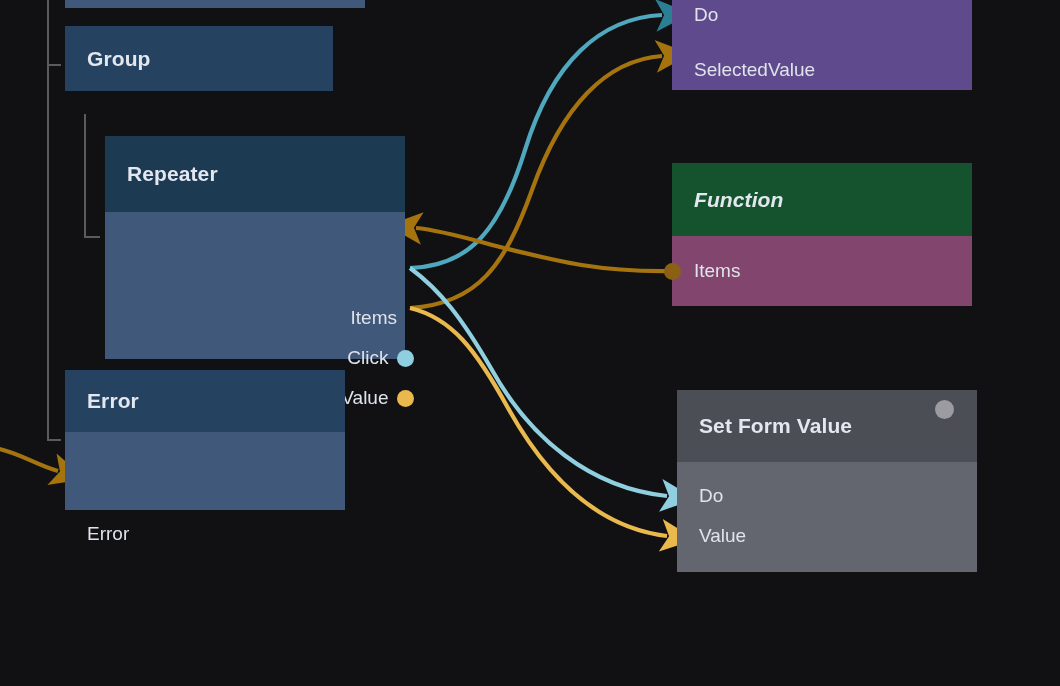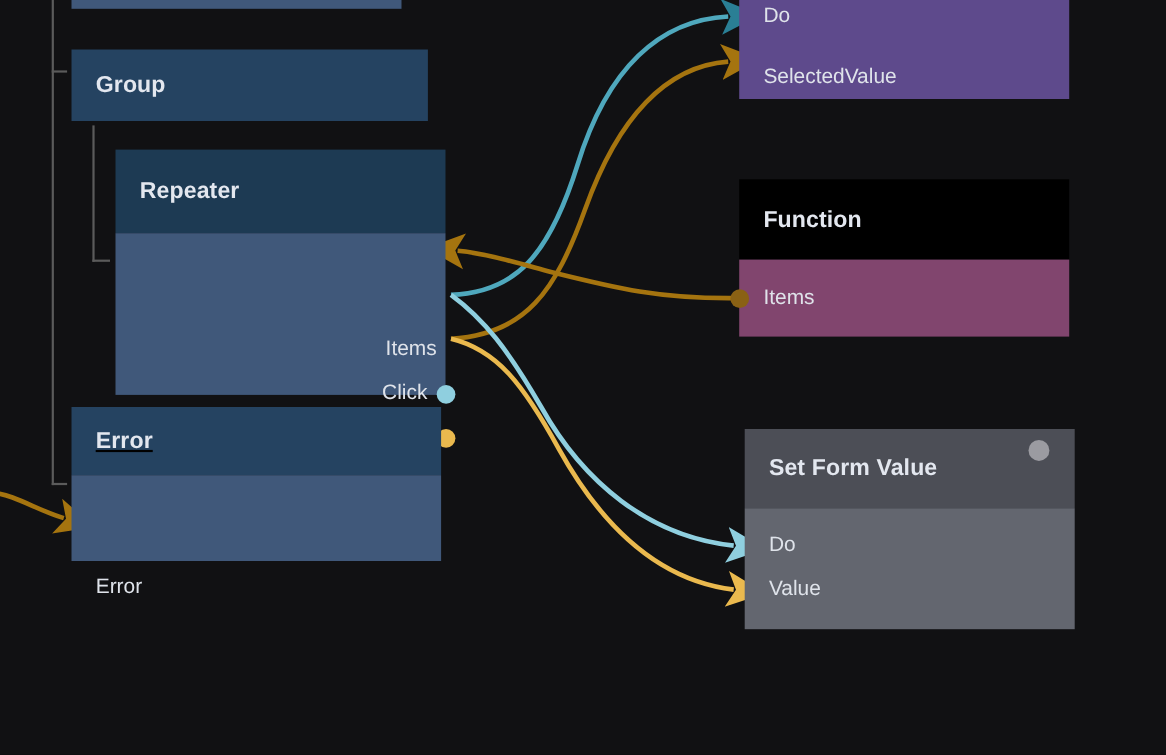--- a/index.html
+++ b/index.html
@@ -59,21 +59,21 @@
     box-sizing: border-box;
     position: relative;
   }
 
   
   .n-blue   .node-header { background: #254361; }
   .n-blue   .node-body   { background: #40587a; }
   .n-repeater .node-header { background: #1d3a53; }
   .n-repeater .node-body   { background: #40587a; }
   .n-purple .node-body   { background: #5e4a8c; }
-  .n-magenta .node-header { background: #000000; }
+  .n-magenta .node-header { background: #14532d; font-style: italic; }
   .n-magenta .node-body   { background: #81456e; }
   .n-gray   .node-header { background: #4c4e56; }
   .n-gray   .node-body   { background: #63666f; }
 
   
   .port {
     position: absolute;
     display: flex;
     align-items: center;
     height: 26px;
@@ -156,21 +156,21 @@
   <div class="tree-line" style="left:47px; top:439px; width:14px; height:2px;"></div>
   <div class="tree-line" style="left:84px; top:114px; width:2px; height:124px;"></div>
   <div class="tree-line" style="left:84px; top:236px; width:16px; height:2px;"></div>
 
   <div class="node n-blue" style="left:65px; top:-52px; width:300px;">
     <div class="node-header" style="height:60px; background:#40587a;">
       <span class="node-header-title"></span>
     </div>
   </div>
 
-  <div class="node n-blue" style="left:65px; top:45px; width:324px;">
+  <div class="node n-blue" style="left:65px; top:26px; width:268px;">
     <div class="node-header" style="height:65px;">
       <span class="node-header-title">Group</span>
     </div>
   </div>
 
   <div class="node n-repeater" style="left:105px; top:122px; width:300px;">
     <div class="node-header" style="height:76px;margin-top:14px;">
       <span class="node-header-title">Repeater</span>
     </div>
     <div class="node-body" style="height:147px;">
@@ -184,21 +184,21 @@
         <span class="port-dot dot-teal dot-out-offset"></span>
       </div>
 
       <div class="port out" style="top:173px; right:0;">
         <span class="port-label">Value</span>
         <span class="port-dot dot-gold dot-out-offset"></span>
       </div>
     </div>
   </div>
 
-  <div class="node n-blue" style="left:65px; top:370px; width:336px;text-decoration:underline;">
+  <div class="node n-blue" style="left:65px; top:370px; width:280px;">
     <div class="node-header" style="height:62px;">
       <span class="node-header-title">Error</span>
     </div>
     <div class="node-body" style="height:78px;">
       <div class="port in" style="top:89px; left:0;">
         <span class="port-label">Error</span>
       </div>
     </div>
   </div>
 

